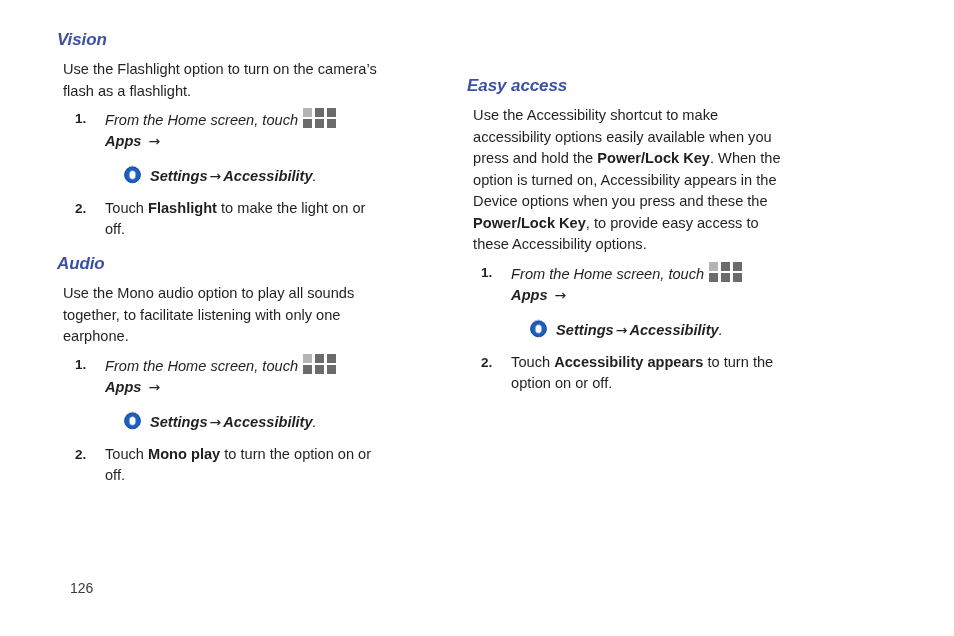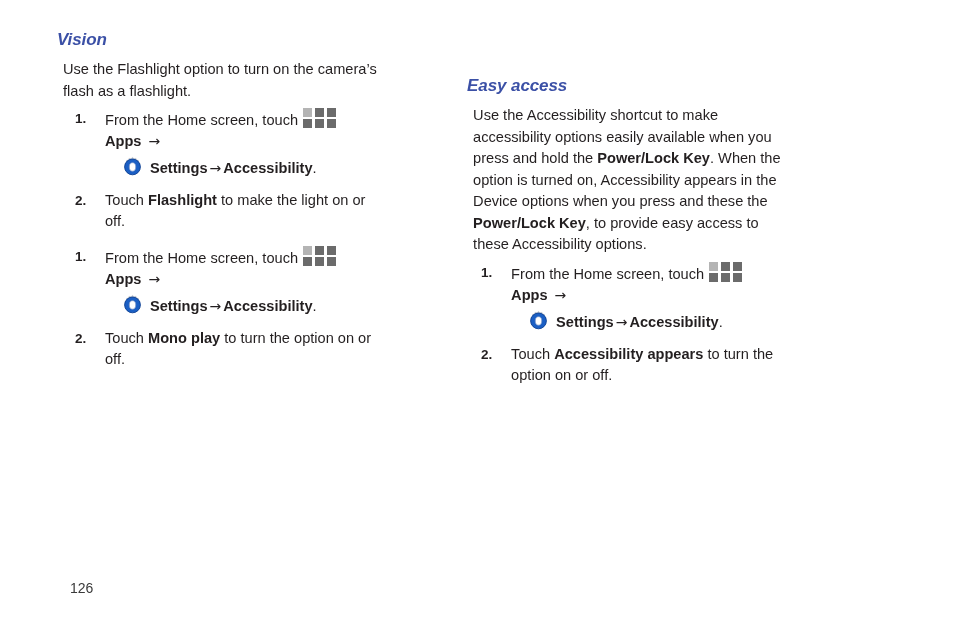--- a/index.html
+++ b/index.html
@@ -84,23 +84,24 @@
   }
   .column.right ol.steps > li {
     padding-left: 44px;
   }
   .column.right ol.steps > li .num {
     left: 14px;
   }
 
   .step-line {
     display: block;
+    font-style: italic;
   }
   .step-line.second {
-    margin-top: 4px;
+    margin-top: 12px;
     padding-left: 16px;
   }
 
   b, strong, .bold {
     font-weight: bold;
   }
 
   .arrow {
     font-family: "DejaVu Sans", sans-serif;
     font-size: 14px;
@@ -180,20 +181,22 @@
           <li>
             <span class="num">2.</span>
             <span>Touch</span>
             <b>Flashlight</b>
             <span>to make the light on or off.</span>
           </li>
         </ol>
       </div>
 
       <div style="margin-top:14px;">
+        <h2 class="section-heading">Audio</h2>
+        <p class="body-text">Use the Mono audio option to play all sounds together, to facilitate listening with only one earphone.</p>
         <ol class="steps">
           <li>
             <span class="num">1.</span>
             <span class="step-line"><span>From the Home screen, touch</span><span class="apps-icon"><i class="c1 r1 light"></i><i class="c2 r1"></i><i class="c3 r1"></i><i class="c1 r2"></i><i class="c2 r2"></i><i class="c3 r2"></i></span><b>Apps</b><span class="arrow wide">→</span></span>
             <span class="step-line second">
               <svg class="gear-icon" viewBox="0 0 24 24">
                 <g>
                   <path d="M12 0.7 l1.5 2.0 2.4 -0.9 0.6 2.4 2.5 0.2 -0.5 2.5 2.2 1.2 -1.5 2.0 1.5 2.0 -2.2 1.2 0.5 2.5 -2.5 0.2 -0.6 2.4 -2.4 -0.9 -1.5 2.0 -1.5 -2.0 -2.4 0.9 -0.6 -2.4 -2.5 -0.2 0.5 -2.5 -2.2 -1.2 1.5 -2.0 -1.5 -2.0 2.2 -1.2 -0.5 -2.5 2.5 -0.2 0.6 -2.4 2.4 0.9 z" fill="#c9ccd1"></path>
                   <circle cx="12" cy="11.9" r="8.6" fill="#1b5fc4"></circle>
                   <circle cx="12" cy="11.9" r="8.6" fill="none" stroke="#0c3f93" stroke-width="1"></circle>

